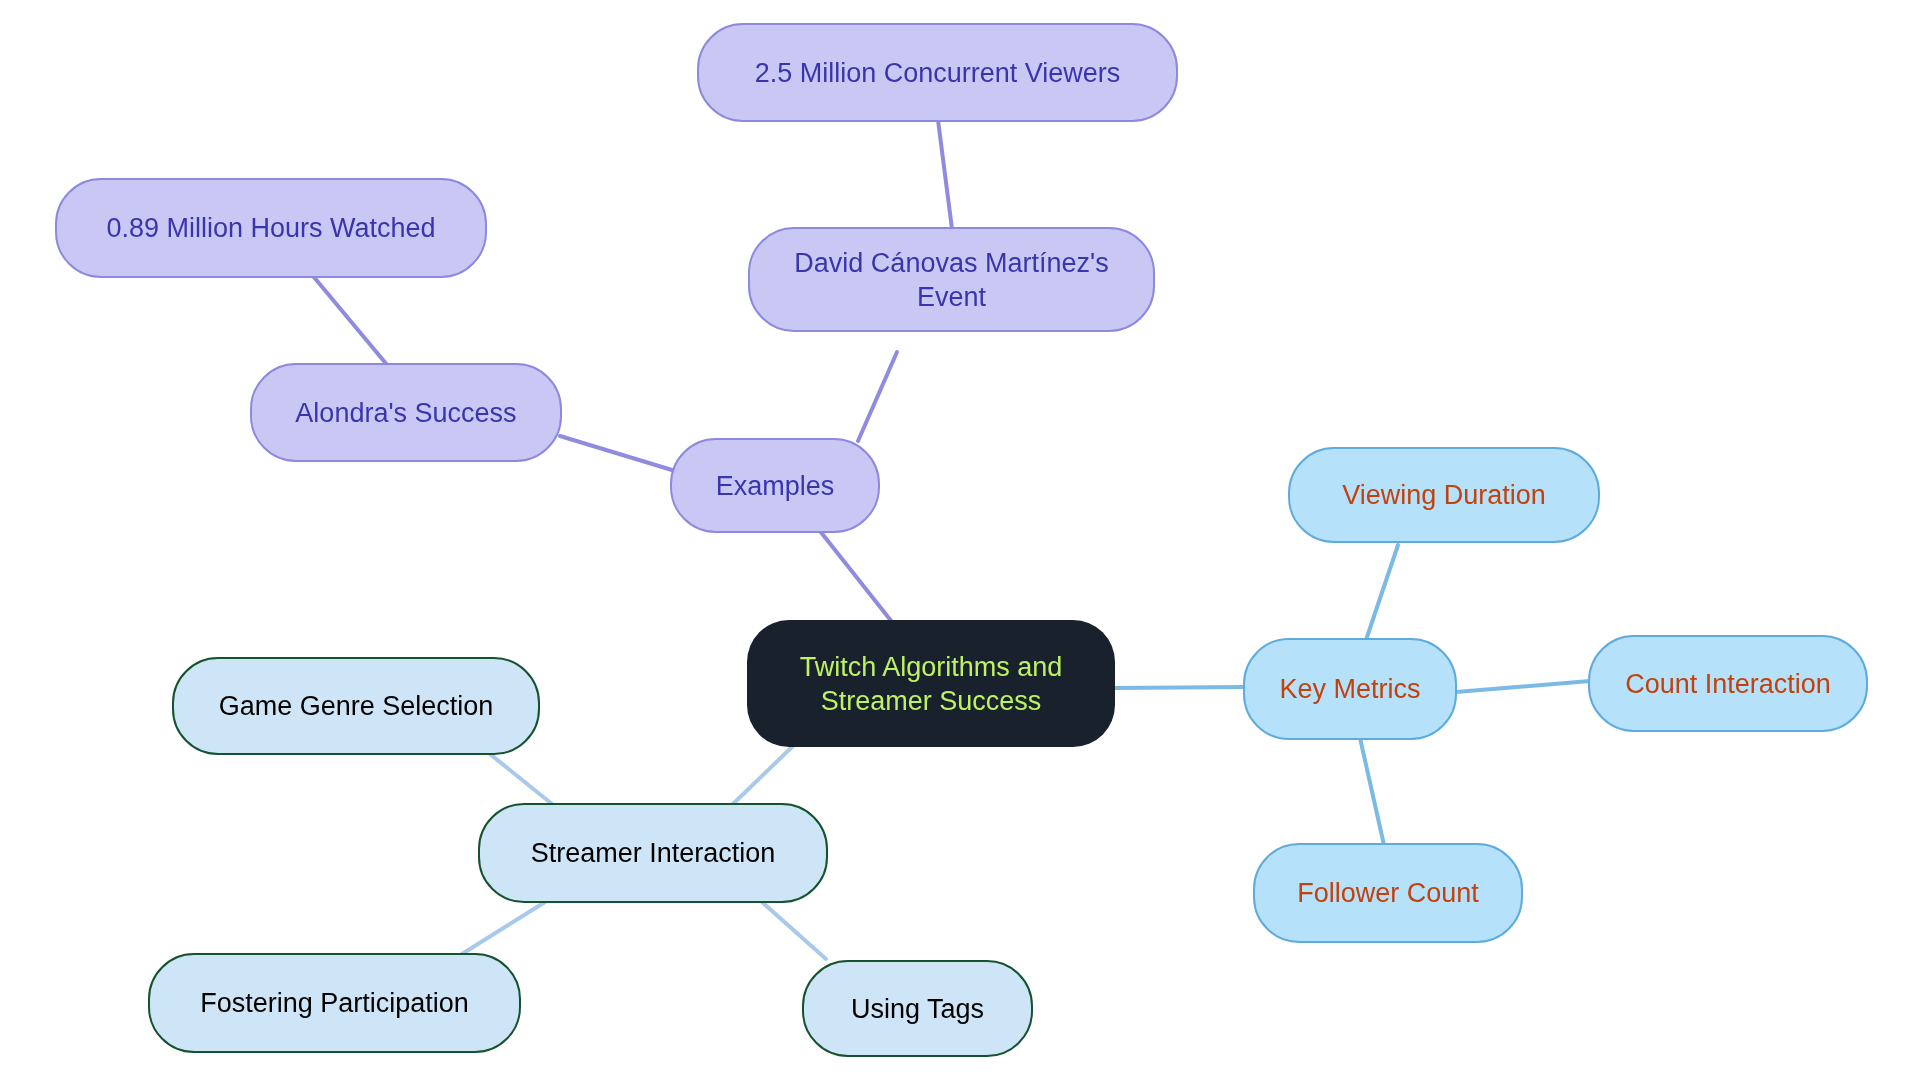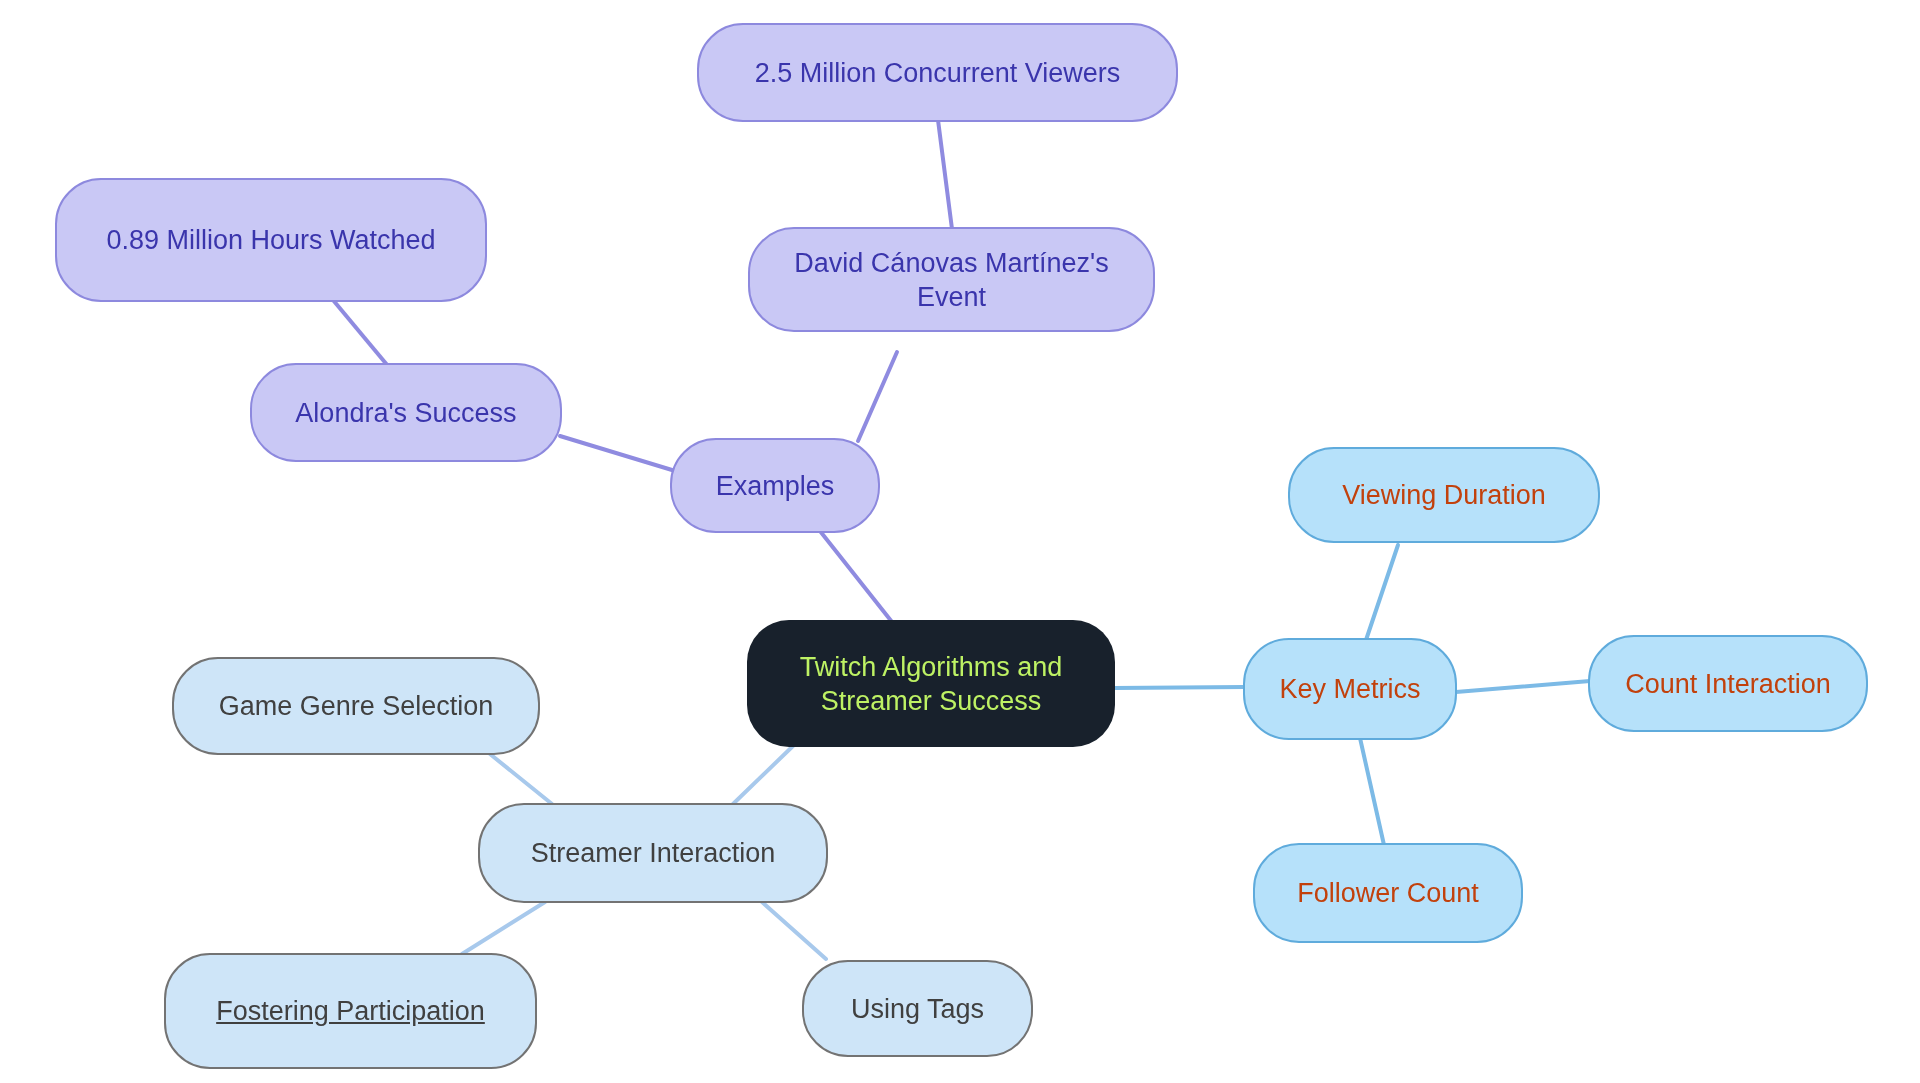--- a/index.html
+++ b/index.html
@@ -49,37 +49,37 @@
     border: 2px solid #8D89DE;
     color: #3A35AC;
   }
   .node.kmblue {
     background: #B6E1FA;
     border: 2px solid #5FABDC;
     color: #c2410c;
   }
   .node.stblue {
     background: #CEE5F8;
-    border: 2px solid #737373;
-    color: #404040;
+    border: 2px solid #14532d;
+    color: #000000;
   }
   
   #n-root      { left: 747px;  top: 620px; width: 368px; height: 127px; }
   #n-viewers   { left: 697px;  top: 23px;  width: 481px; height: 99px;  }
   #n-david     { left: 748px;  top: 227px; width: 407px; height: 105px; }
-  #n-hours     { left: 55px;   top: 178px; width: 432px; height: 124px; }
+  #n-hours     { left: 55px;   top: 178px; width: 432px; height: 100px; }
   #n-alondra   { left: 250px;  top: 363px; width: 312px; height: 99px;  }
   #n-examples  { left: 670px;  top: 438px; width: 210px; height: 95px;  }
   #n-viewing   { left: 1288px; top: 447px; width: 312px; height: 96px;  }
   #n-chat      { left: 1588px; top: 635px; width: 280px; height: 97px;  }
   #n-keymetrics{ left: 1243px; top: 638px; width: 214px; height: 102px; }
   #n-follower  { left: 1253px; top: 843px; width: 270px; height: 100px; }
   #n-genre     { left: 172px;  top: 657px; width: 368px; height: 98px;  }
   #n-strategies{ left: 478px;  top: 803px; width: 350px; height: 100px; }
-  #n-fostering { left: 164px;  top: 953px; width: 373px; height: 116px; text-decoration: underline; }
+  #n-fostering { left: 148px;  top: 953px; width: 373px; height: 100px; }
   #n-tags      { left: 802px;  top: 960px; width: 231px; height: 97px;  }
 </style>
 </head>
 <body>
 
 <div class="canvas">
 
   <svg class="edges" viewBox="0 0 1920 1083" xmlns="http://www.w3.org/2000/svg">
 
     <line x1="938" y1="120" x2="952" y2="229" stroke="#8F8BE0" stroke-width="4" stroke-linecap="round"></line>

